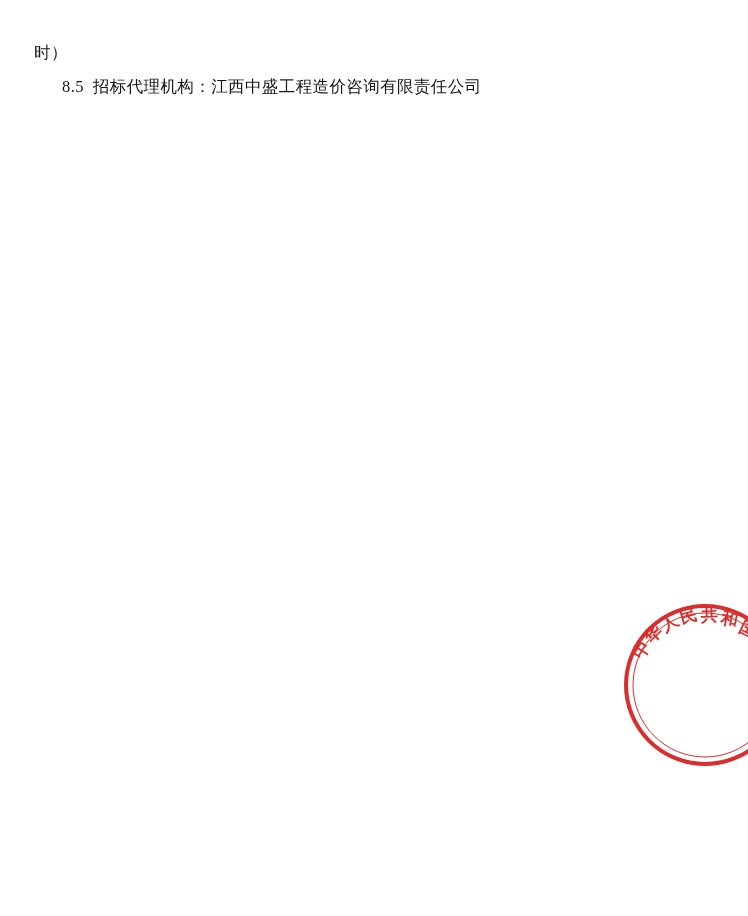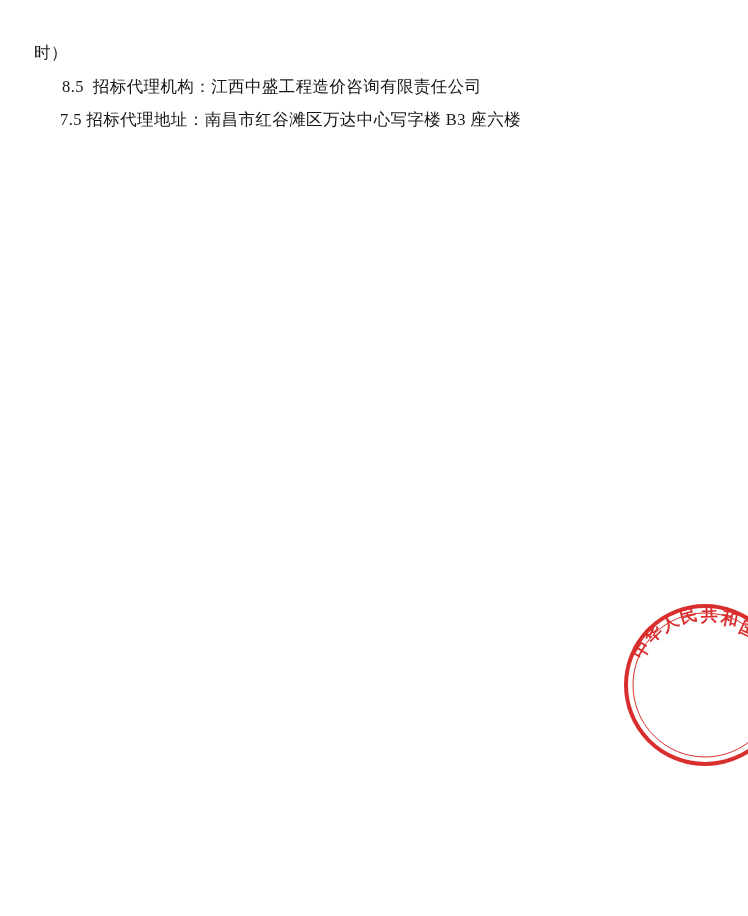--- a/index.html
+++ b/index.html
@@ -74,21 +74,20 @@
 <body>
 
 <div class="page">
 
   <div class="doc-body">
     <div class="para para-continuation">时）</div>
 
     <div class="para para-indent">8.5  招标代理机构：江西中盛工程造价咨询有限责任公司</div>
 
 
-    <div class="para para-indent-2">7.5 招标代理地址：南昌市红谷滩区万达中心写字楼 B3 座六楼</div>
   </div>
 
   <div class="stamp-wrap">
     <svg class="stamp-svg" viewBox="0 0 170 170" xmlns="http://www.w3.org/2000/svg">
       <circle cx="85" cy="85" r="79" fill="none" stroke="#d61d1d" stroke-width="4"></circle>
       <circle cx="85" cy="85" r="72" fill="none" stroke="#d61d1d" stroke-width="1"></circle>
       <g fill="#d61d1d" font-family="'Liberation Serif', serif" font-size="17" font-weight="bold">
         <text transform="translate(22,60) rotate(-58)">中</text>
         <text transform="translate(31,44) rotate(-44)">华</text>
         <text transform="translate(45,32) rotate(-30)">人</text>

